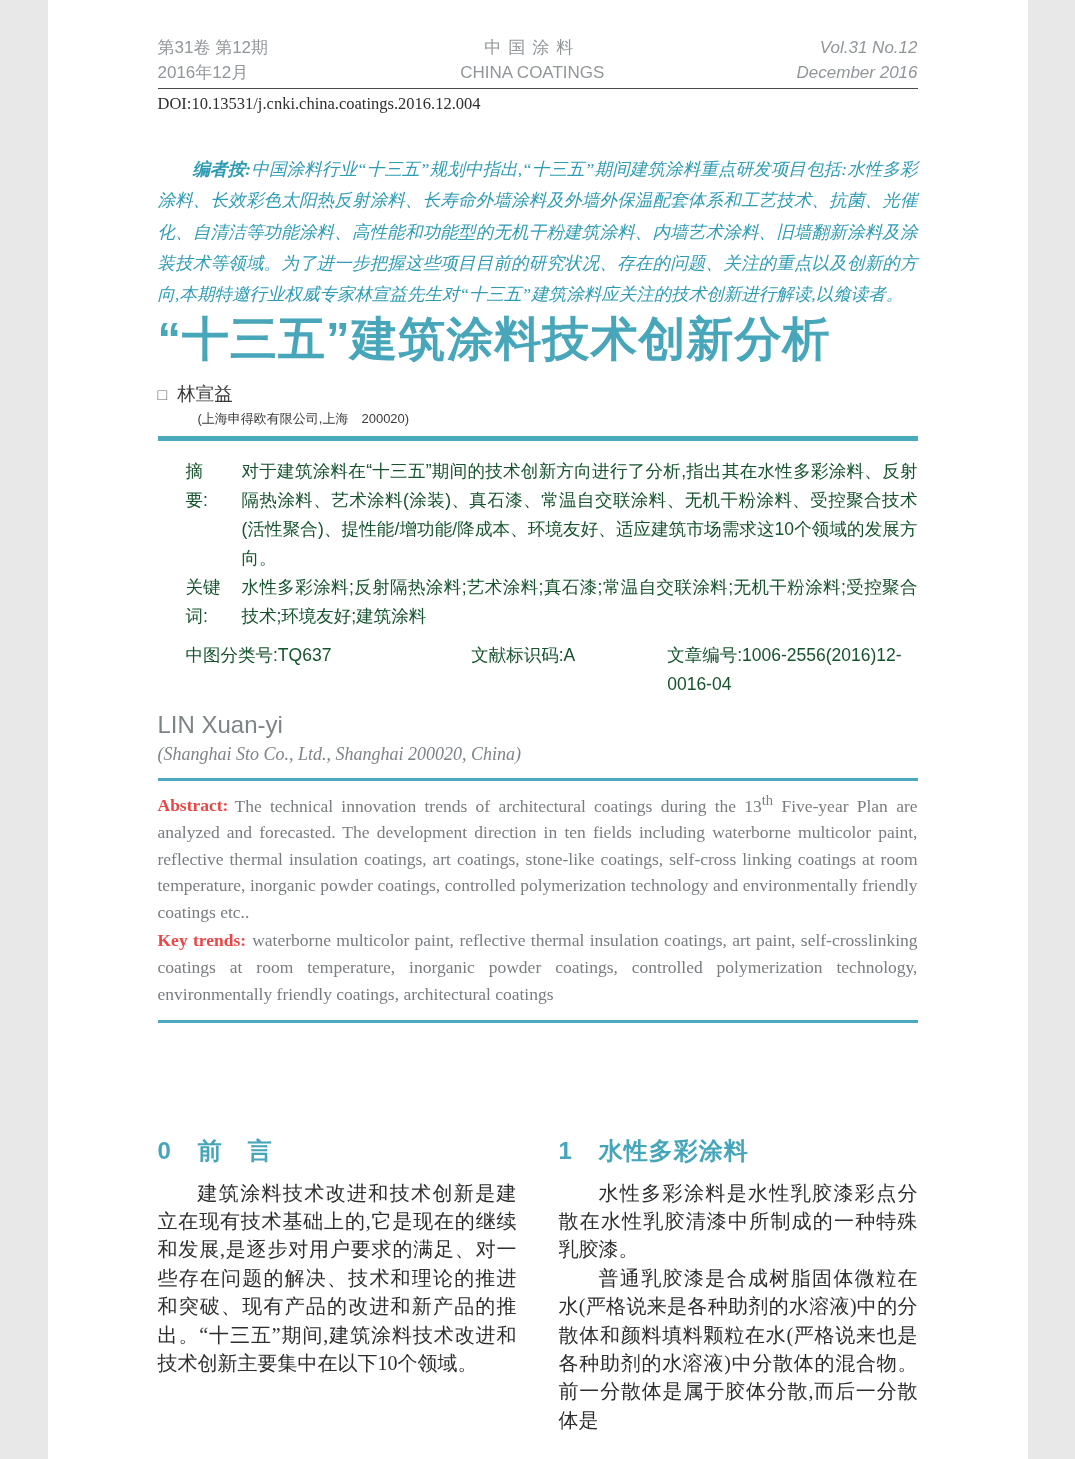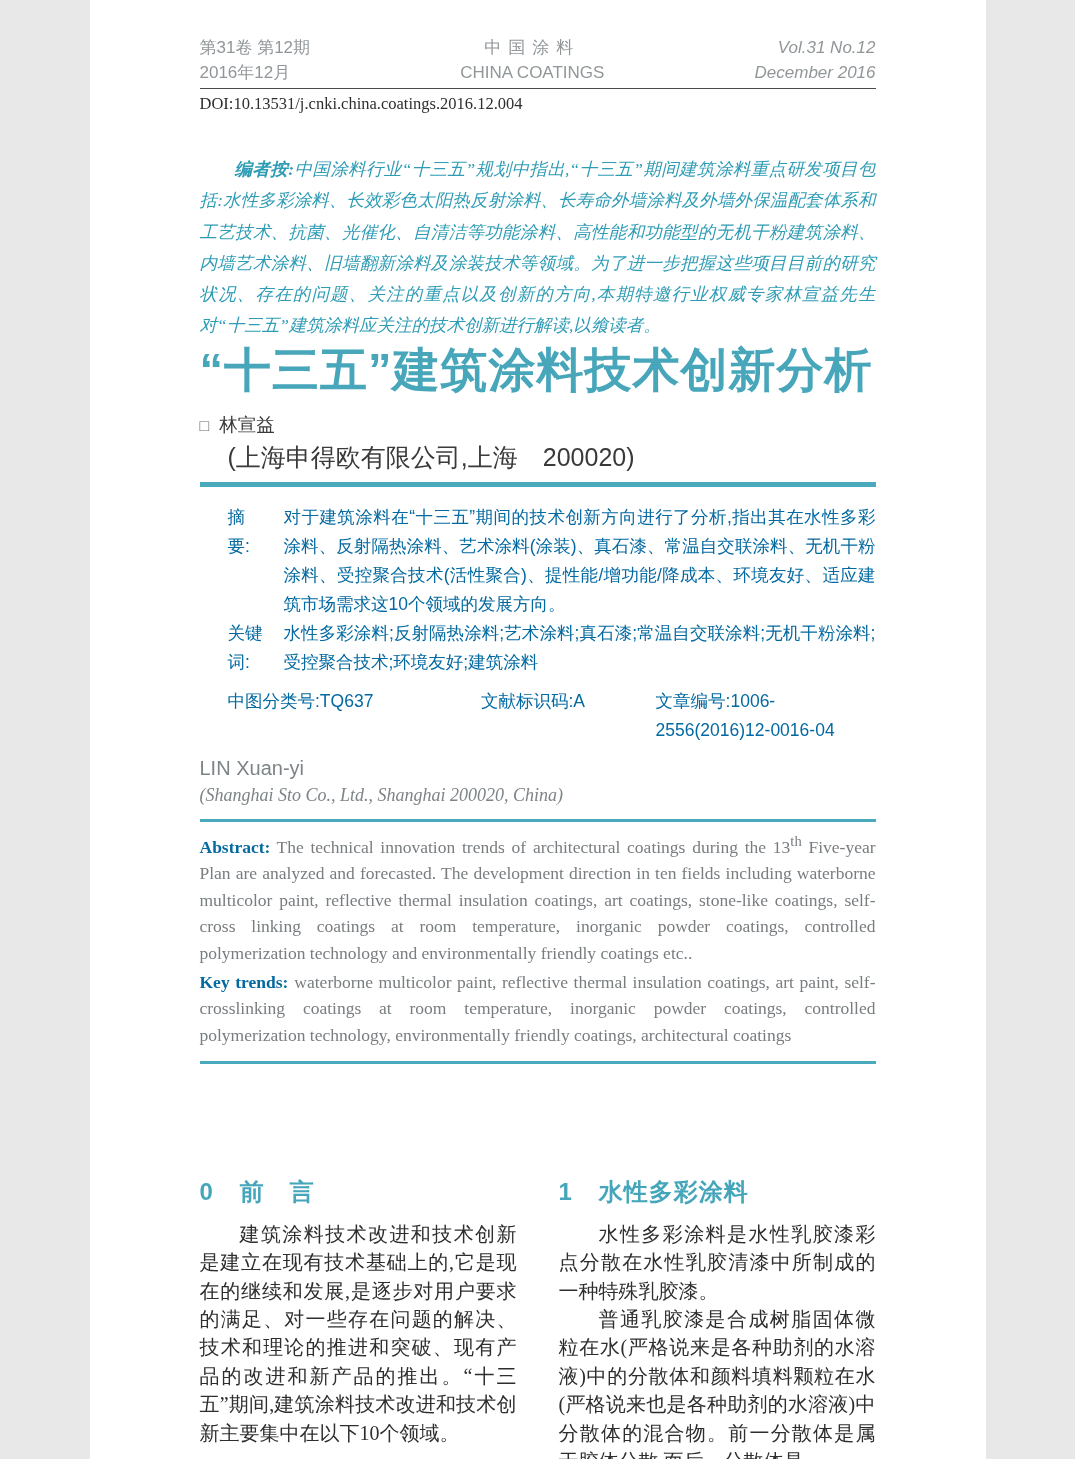--- a/index.html
+++ b/index.html
@@ -1,18 +1,18 @@
 <!DOCTYPE html>
 <html><head>
 <meta charset="utf-8">
 <style>
   * { margin: 0; padding: 0; box-sizing: border-box; }
   html, body { background: #e8e8e8; }
   .page {
-    width: 896px; height: 1459px; margin: 0 auto; background: #ffffff;
+    width: 980px; height: 1459px; margin: 0 auto; background: #ffffff;
     overflow: hidden; position: relative;
     font-family: "Liberation Sans", sans-serif; color: #333;
   }
   .content { padding: 36px 110px 0 110px; }
 
   
   .jheader { display: flex; justify-content: space-between; align-items: flex-start;
     color: #919699; font-size: 17px; line-height: 1.45; }
   .jheader .center { text-align: center; }
   .jheader .right { text-align: right; font-style: italic; }
@@ -28,47 +28,47 @@
   }
   .editor-note b { font-style: italic; }
 
   
   .title-cn {
     color: #47a6ba; font-size: 47px; font-weight: bold;
     letter-spacing: 1px; font-family: "Liberation Sans", sans-serif; line-height: 1.25;
   }
   .author-row { margin-top: 12px; font-size: 18.5px; color: #3a3a3a; }
   .author-marker { color: #6a6a6a; margin-right: 10px; font-size: 16px; }
-  .affil-cn { margin-left: 28px; margin-top: 4px; font-size: 25px; color: #3a3a3a; }
+  .affil-cn { margin-left: 40px; margin-top: 4px; font-size: 13px; color: #3a3a3a; }
   .rule-thick { height: 5px; background: #49a9bd; margin-top: 8px; }
 
   
-  .cn-abstract { margin-left: 28px; margin-top: 16px; font-size: 17.5px; color: #0369a1; line-height: 1.66; }
+  .cn-abstract { margin-left: 28px; margin-top: 16px; font-size: 17.5px; color: #14532d; line-height: 1.66; }
   .cn-row { display: flex; }
   .cn-row .lab { flex: 0 0 56px; }
   .cn-row .txt { flex: 1; text-align: justify; }
   .cn-meta { display: flex; margin-top: 10px; gap: 20px; }
   .cn-meta span:nth-child(1) { width: 317px; }
   .cn-meta span:nth-child(2) { width: 210px; }
 
   
   .title-en {
     margin-top: 52px; color: #46a6ba; font-size: 30px; font-weight: bold;
     line-height: 1.55; font-family: "Liberation Sans", sans-serif;
   }
   .title-en sup { font-size: 17px; }
-  .author-en { margin-top: 12px; font-size: 20px; color: #7d8488; }
+  .author-en { margin-top: 12px; font-size: 24px; color: #7d8488; }
   .affil-en { margin-top: 5px; font-family: "Liberation Serif", serif; font-style: italic;
     font-size: 18px; color: #7d8488; }
   .rule-thin { height: 2.5px; background: #49a9bd; margin-top: 13px; }
 
   
   .en-abstract { margin-top: 8px; font-family: "Liberation Serif", serif; font-size: 17.5px;
     color: #787d80; line-height: 1.52; text-align: justify; }
-  .en-abstract b { color: #0369a1; margin-right: 6px; }
+  .en-abstract b { color: #ef4444; margin-right: 6px; }
   .en-abstract p + p { margin-top: 2px; }
 
   
   .columns { margin-top: 112px; display: flex; gap: 42px; }
   .col { flex: 1 1 0; min-width: 0; }
   .sec-head { color: #45a5ba; font-size: 24px; font-weight: bold; letter-spacing: 1px;
     display: flex; gap: 26px; align-items: baseline; }
   .sec-body { margin-top: 12px; font-family: "Liberation Serif", serif; font-size: 20px;
     color: #2e2e2e; line-height: 1.42; text-align: justify; }
   .sec-body p { text-indent: 2em; }

